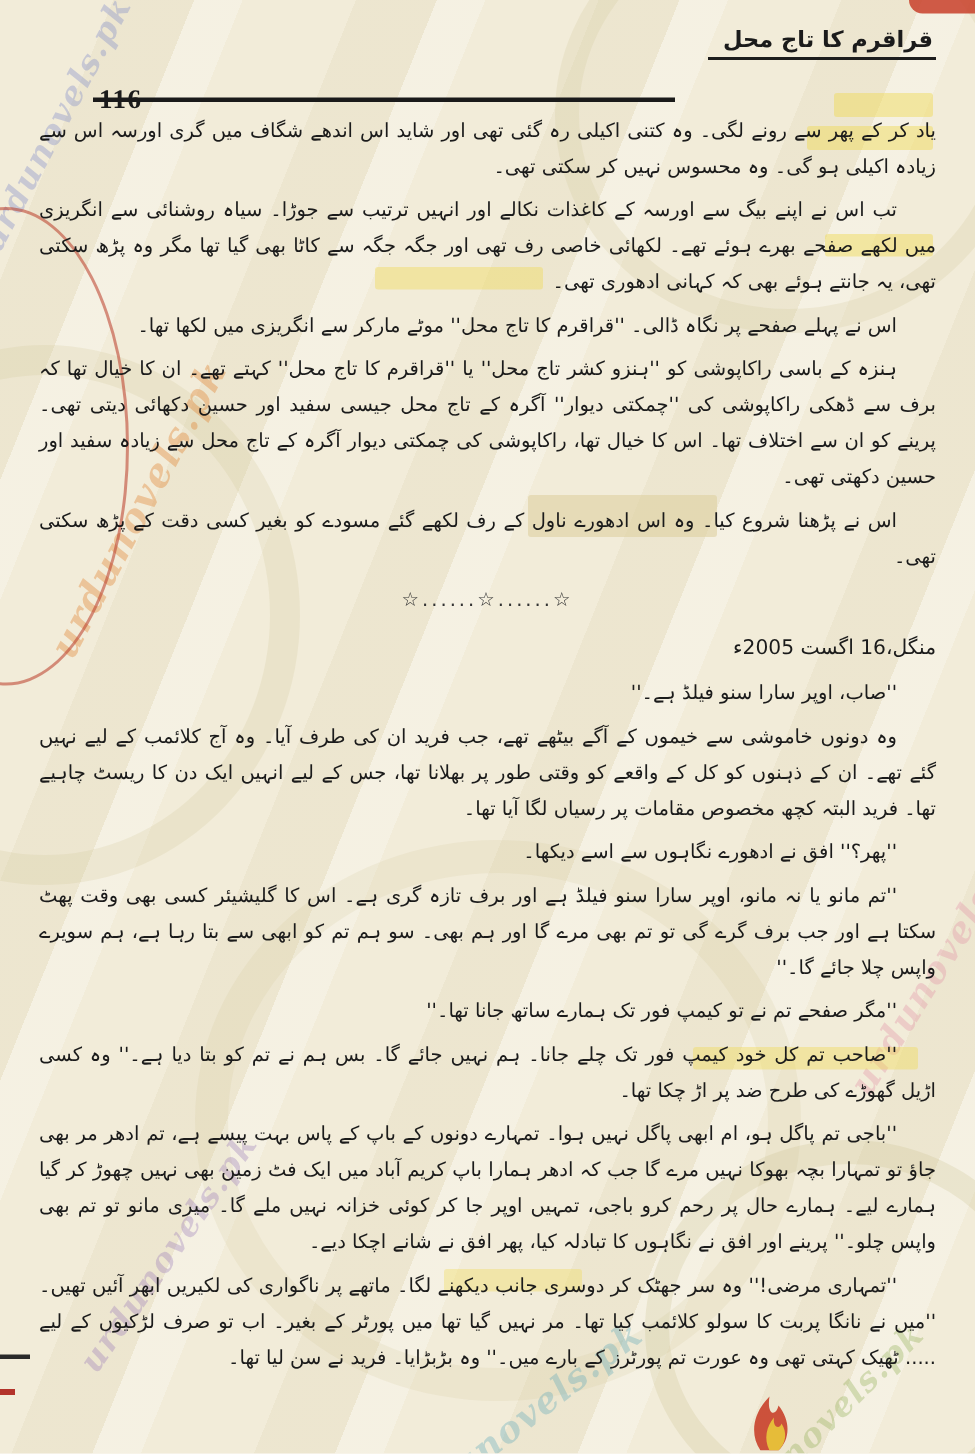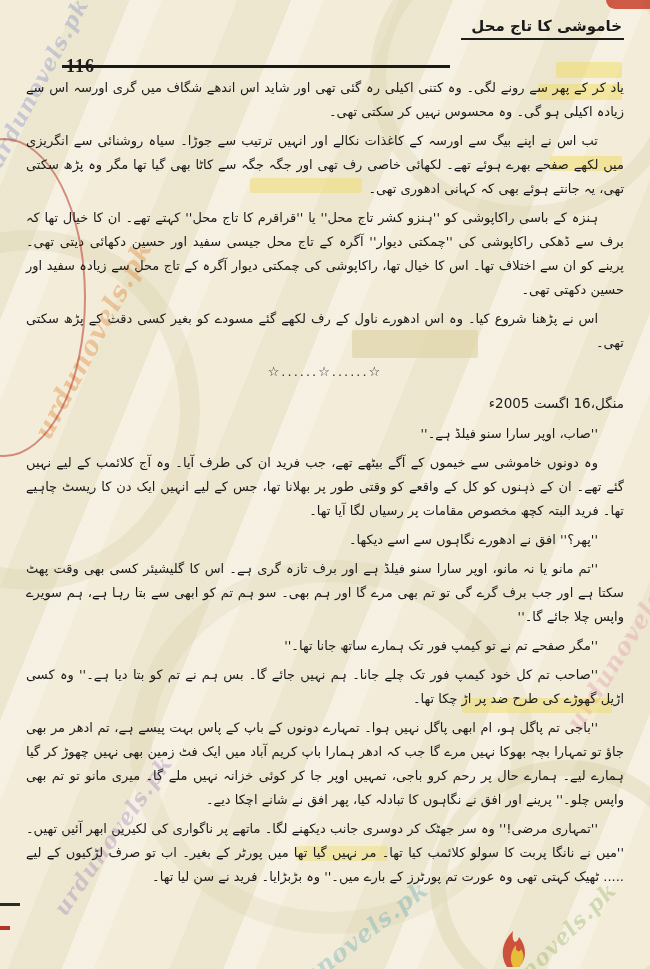--- a/index.html
+++ b/index.html
@@ -108,31 +108,32 @@
   <div class="margin-dash"></div>
   <div class="flame">
     <svg width="36" height="46" viewBox="0 0 36 46">
       <path d="M10 46 C2 34 6 20 16 10 C14 22 20 24 22 16 C30 26 30 38 22 46 Z" fill="#c8402a" opacity="0.9"></path>
       <path d="M16 46 C12 38 14 30 19 24 C18 31 23 32 24 28 C28 34 27 41 22 46 Z" fill="#e9c83a" opacity="0.9"></path>
     </svg>
   </div>
 
   <header>
     <div class="title-row">
-      <span class="hdr-title">خاموشی کا تاج محل</span>
+      <span class="hdr-title">قراقرم کا تاج محل</span>
     </div>
     <div class="pagenum-row">
       <span class="pagenum">116</span>
       <span class="hdr-rule"></span>
     </div>
   </header>
 
   <main id="content">
       <p class="blk para">یاد کر کے پھر سے رونے لگی۔ وہ کتنی اکیلی رہ گئی تھی اور شاید اس اندھے شگاف میں گری اورسہ اس سے زیادہ اکیلی ہو گی۔ وہ محسوس نہیں کر سکتی تھی۔</p>
       <p class="blk para indent">تب اس نے اپنے بیگ سے اورسہ کے کاغذات نکالے اور انہیں ترتیب سے جوڑا۔ سیاہ روشنائی سے انگریزی میں لکھے صفحے بھرے ہوئے تھے۔ لکھائی خاصی رف تھی اور جگہ جگہ سے کاٹا بھی گیا تھا مگر وہ پڑھ سکتی تھی، یہ جانتے ہوئے بھی کہ کہانی ادھوری تھی۔</p>
+      <p class="blk para indent">اس نے پہلے صفحے پر نگاہ ڈالی۔ ''قراقرم کا تاج محل'' موٹے مارکر سے انگریزی میں لکھا تھا۔</p>
       <p class="blk para indent">ہنزہ کے باسی راکاپوشی کو ''ہنزو کشر تاج محل'' یا ''قراقرم کا تاج محل'' کہتے تھے۔ ان کا خیال تھا کہ برف سے ڈھکی راکاپوشی کی ''چمکتی دیوار'' آگرہ کے تاج محل جیسی سفید اور حسین دکھائی دیتی تھی۔ پرینے کو ان سے اختلاف تھا۔ اس کا خیال تھا، راکاپوشی کی چمکتی دیوار آگرہ کے تاج محل سے زیادہ سفید اور حسین دکھتی تھی۔</p>
       <p class="blk para indent">اس نے پڑھنا شروع کیا۔ وہ اس ادھورے ناول کے رف لکھے گئے مسودے کو بغیر کسی دقت کے پڑھ سکتی تھی۔</p>
       <p class="blk stars">☆......☆......☆</p>
       <p class="blk date">منگل،16 اگست 2005ء</p>
       <p class="blk para indent">''صاب، اوپر سارا سنو فیلڈ ہے۔''</p>
       <p class="blk para indent">وہ دونوں خاموشی سے خیموں کے آگے بیٹھے تھے، جب فرید ان کی طرف آیا۔ وہ آج کلائمب کے لیے نہیں گئے تھے۔ ان کے ذہنوں کو کل کے واقعے کو وقتی طور پر بھلانا تھا، جس کے لیے انہیں ایک دن کا ریسٹ چاہیے تھا۔ فرید البتہ کچھ مخصوص مقامات پر رسیاں لگا آیا تھا۔</p>
       <p class="blk para indent">''پھر؟'' افق نے ادھورے نگاہوں سے اسے دیکھا۔</p>
       <p class="blk para indent">''تم مانو یا نہ مانو، اوپر سارا سنو فیلڈ ہے اور برف تازہ گری ہے۔ اس کا گلیشیئر کسی بھی وقت پھٹ سکتا ہے اور جب برف گرے گی تو تم بھی مرے گا اور ہم بھی۔ سو ہم تم کو ابھی سے بتا رہا ہے، ہم سویرے واپس چلا جائے گا۔''</p>
       <p class="blk para indent">''مگر صفحے تم نے تو کیمپ فور تک ہمارے ساتھ جانا تھا۔''</p>
       <p class="blk para indent">''صاحب تم کل خود کیمپ فور تک چلے جانا۔ ہم نہیں جائے گا۔ بس ہم نے تم کو بتا دیا ہے۔'' وہ کسی اڑیل گھوڑے کی طرح ضد پر اڑ چکا تھا۔</p>

